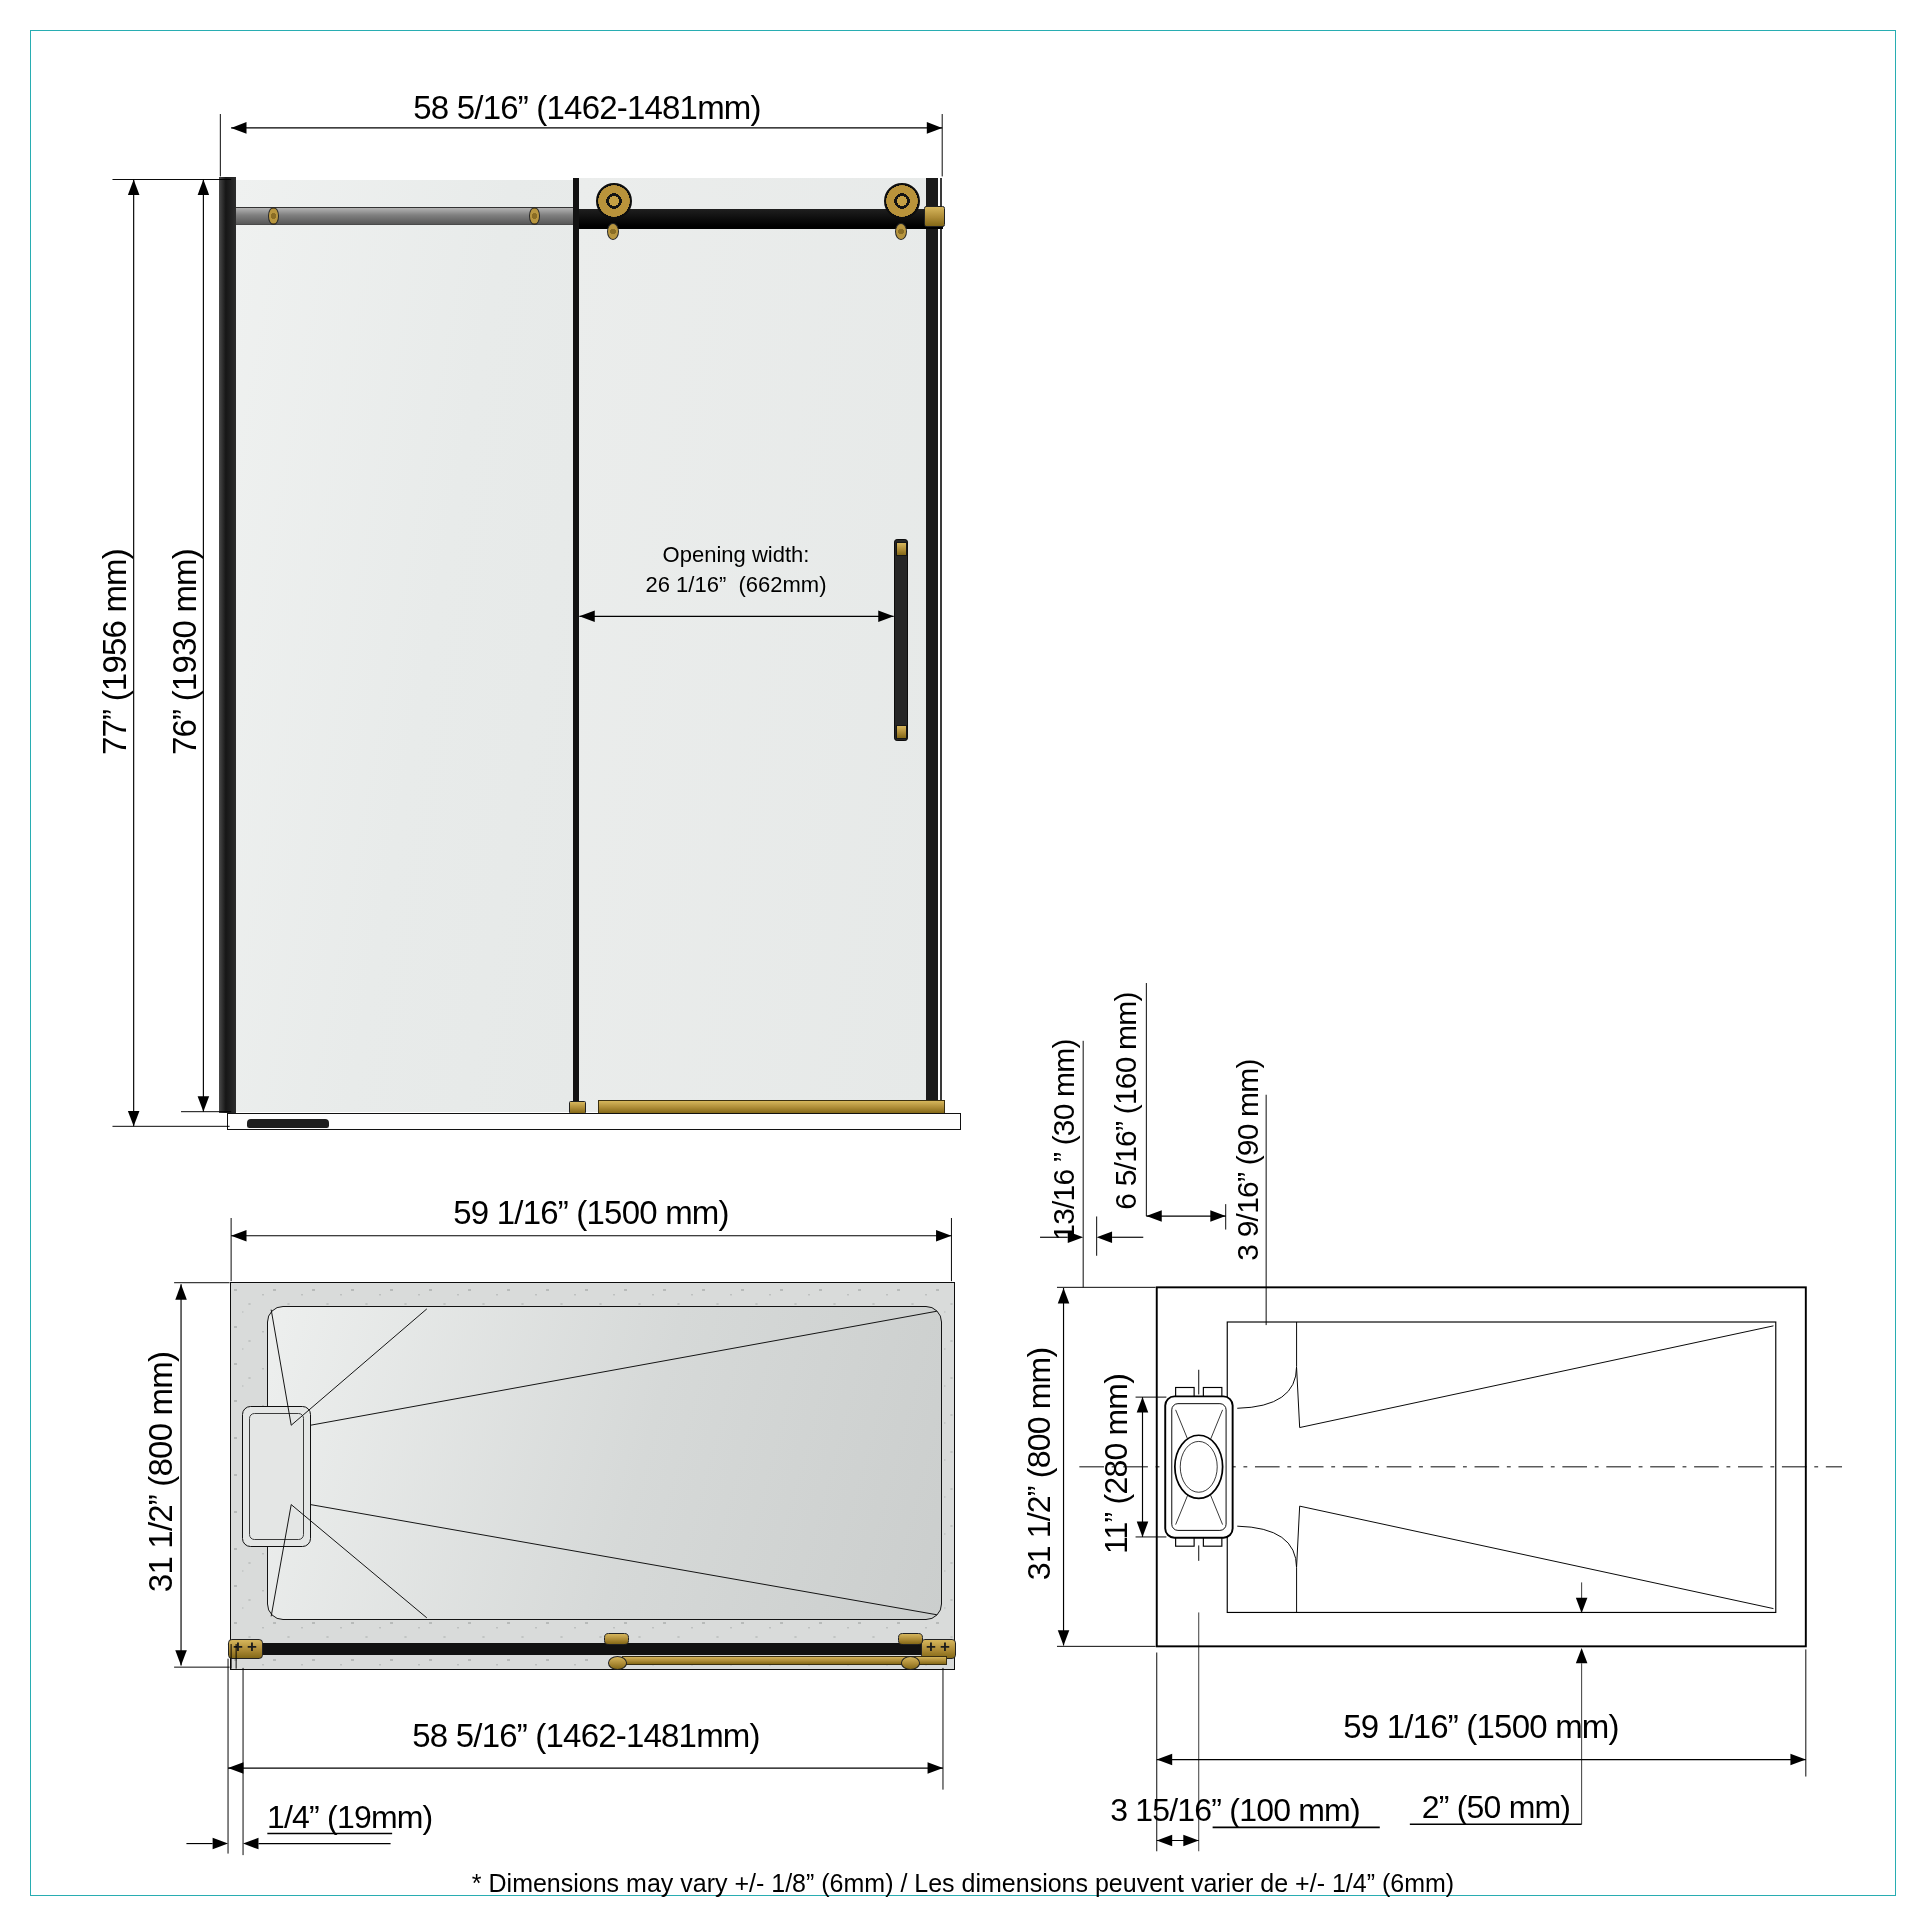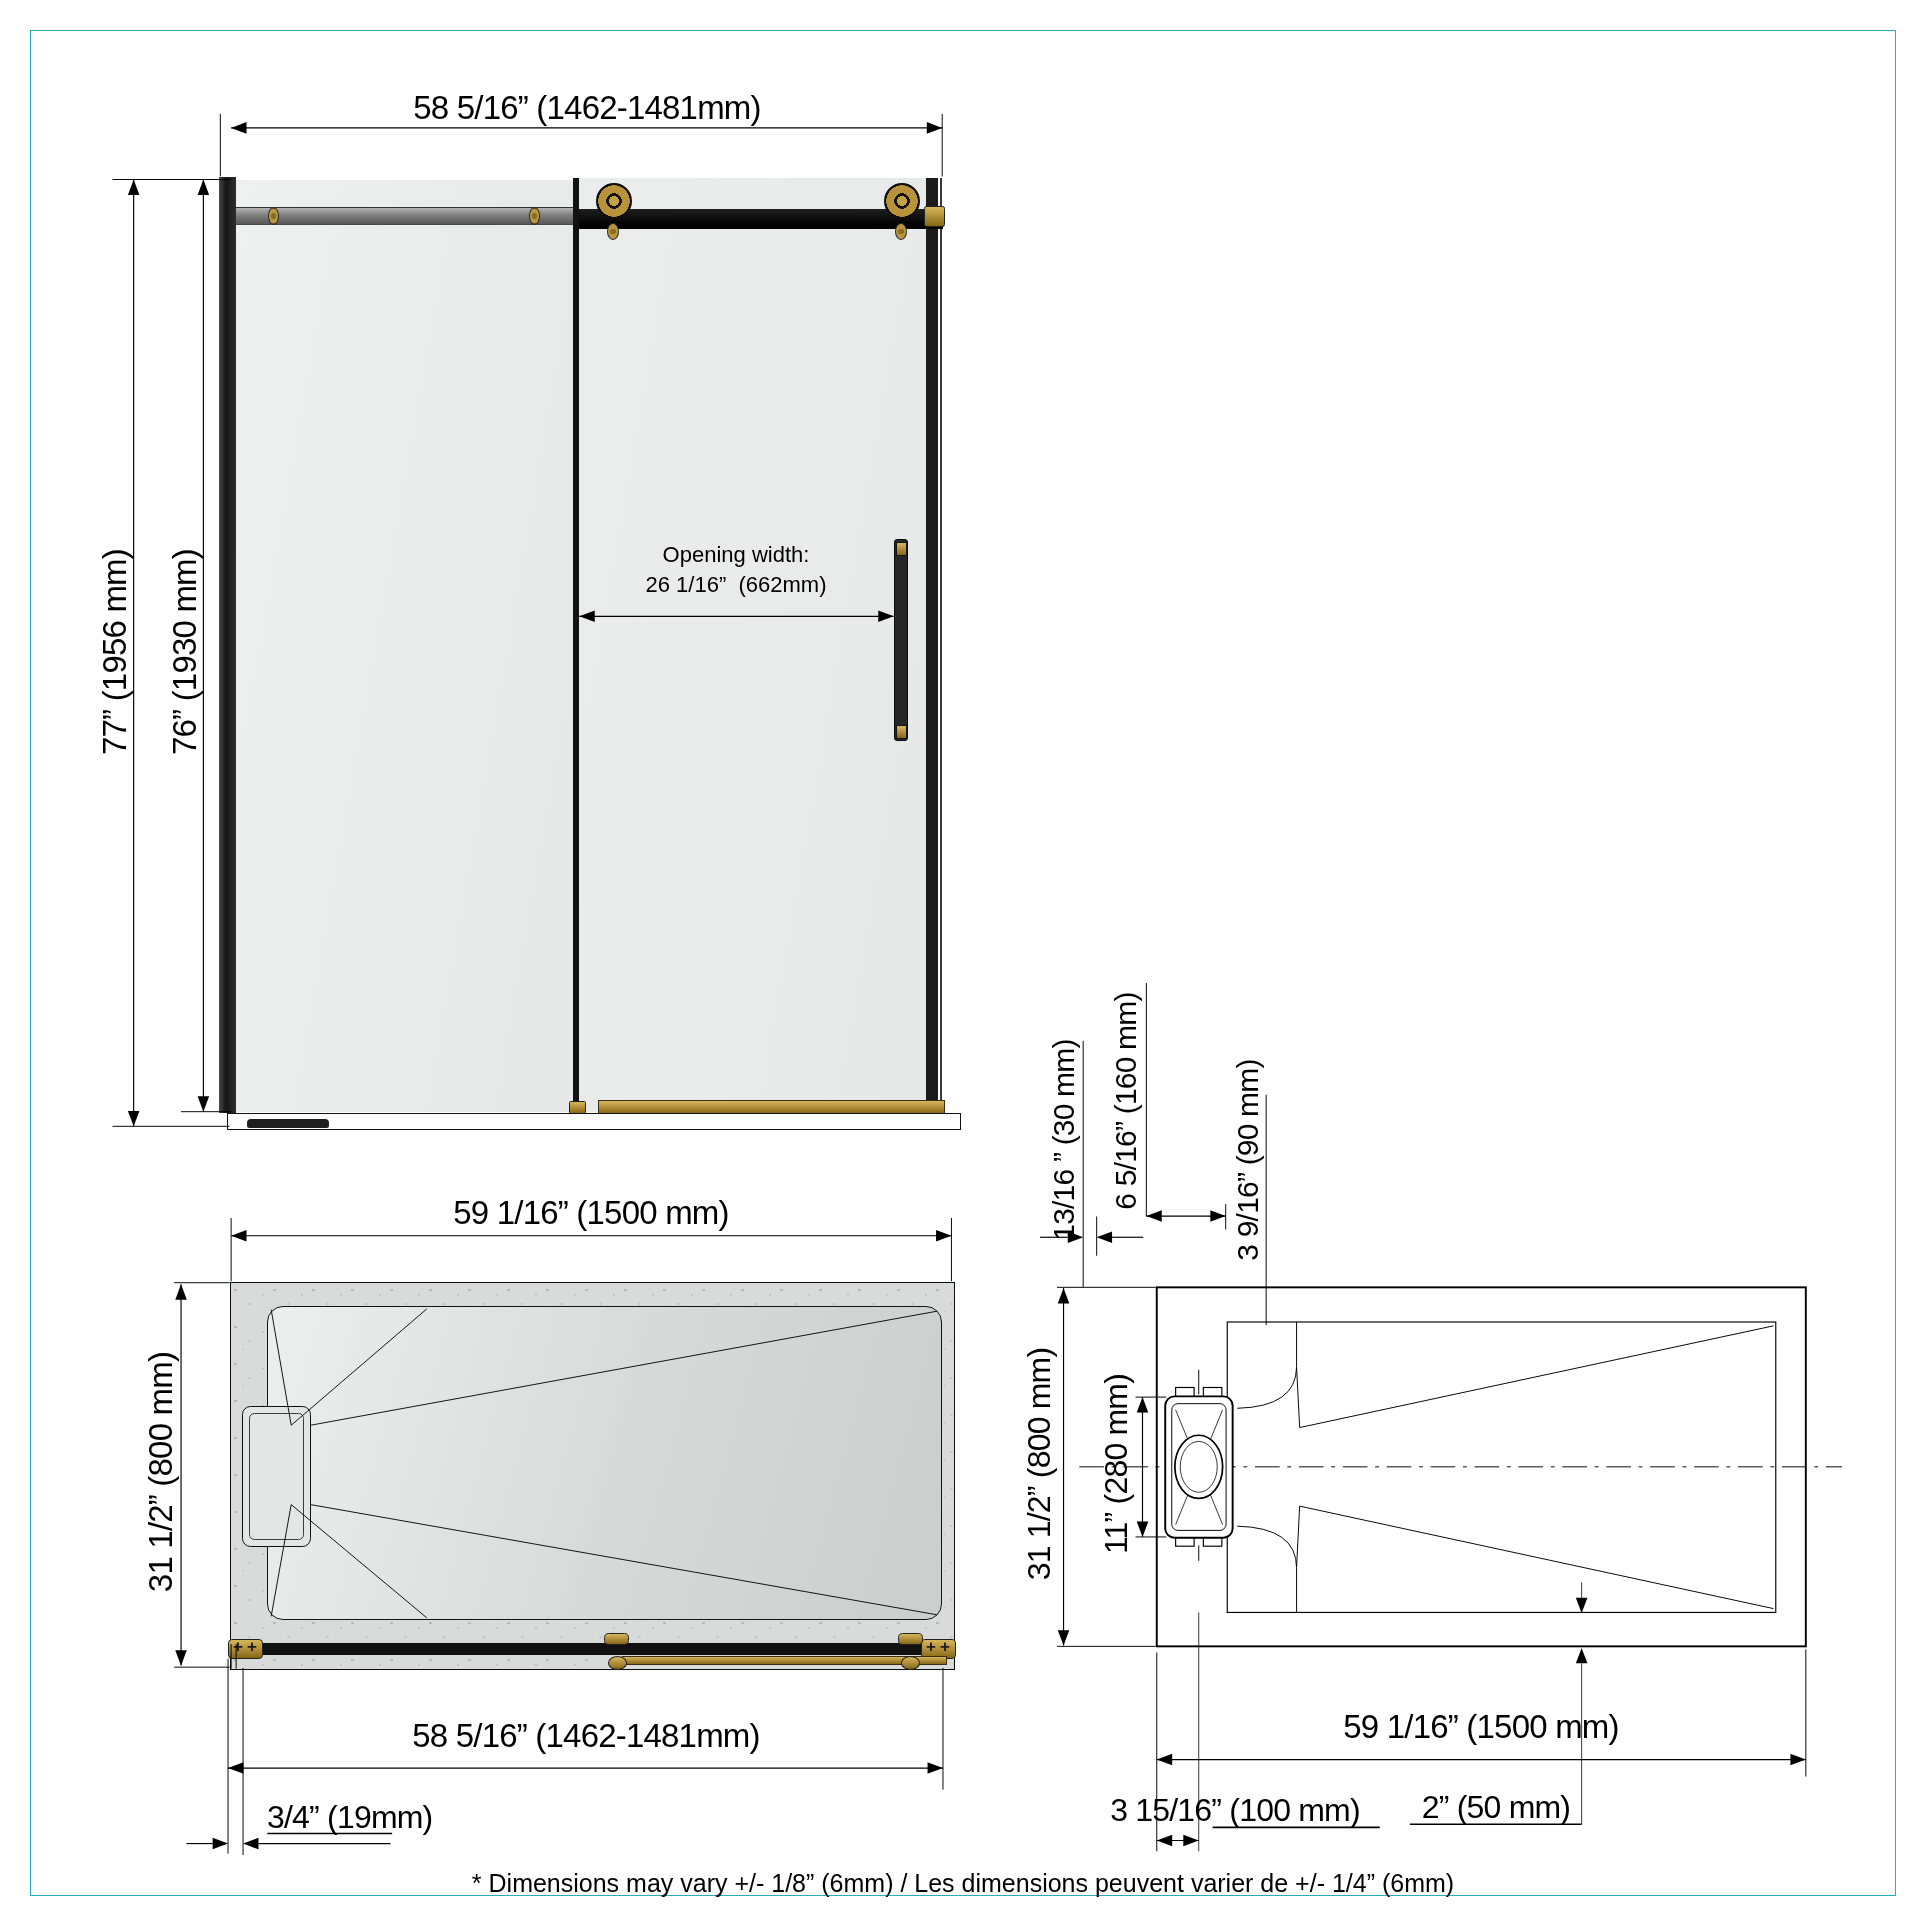--- a/index.html
+++ b/index.html
@@ -226,21 +226,21 @@
 
   <div class="lbl" style="left:587px;top:108px;">58 5/16” (1462-1481mm)</div>
   <div class="lbl rot" style="left:115px;top:652px;">77” (1956 mm)</div>
   <div class="lbl rot" style="left:185px;top:652px;">76” (1930 mm)</div>
   <div class="lbl open" style="left:736px;top:555px;">Opening width:</div>
   <div class="lbl open" style="left:736px;top:585px;">26 1/16”&nbsp; (662mm)</div>
 
   <div class="lbl" style="left:591px;top:1213px;">59 1/16” (1500 mm)</div>
   <div class="lbl rot" style="left:161px;top:1472px;">31 1/2” (800 mm)</div>
   <div class="lbl" style="left:586px;top:1736px;">58 5/16” (1462-1481mm)</div>
-  <div class="lbl md left" style="left:267px;top:1817px;">3/4” (19mm)</div>
+  <div class="lbl md left" style="left:267px;top:1817px;">1/4” (19mm)</div>
 
   <div class="lbl sm rot" style="left:1064px;top:1140px;">13/16 ” (30 mm)</div>
   <div class="lbl sm rot" style="left:1126px;top:1101px;">6 5/16” (160 mm)</div>
   <div class="lbl sm rot" style="left:1248px;top:1160px;">3 9/16” (90 mm)</div>
   <div class="lbl rot" style="left:1039px;top:1464px;font-size:32px;">31 1/2” (800 mm)</div>
   <div class="lbl rot" style="left:1116px;top:1464px;font-size:32px;">11” (280 mm)</div>
   <div class="lbl" style="left:1481px;top:1727px;">59 1/16” (1500 mm)</div>
   <div class="lbl md" style="left:1235px;top:1810px;">3 15/16” (100 mm)</div>
   <div class="lbl md" style="left:1496px;top:1807px;">2” (50 mm)</div>
 

